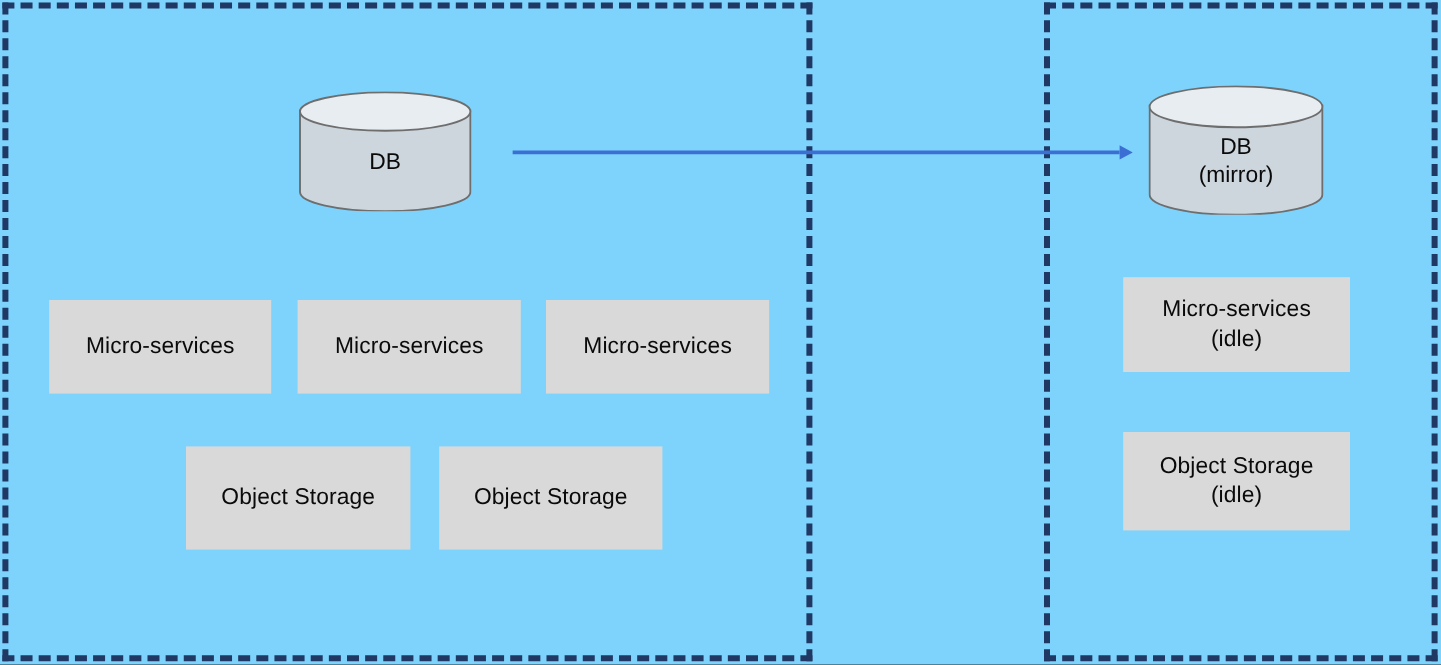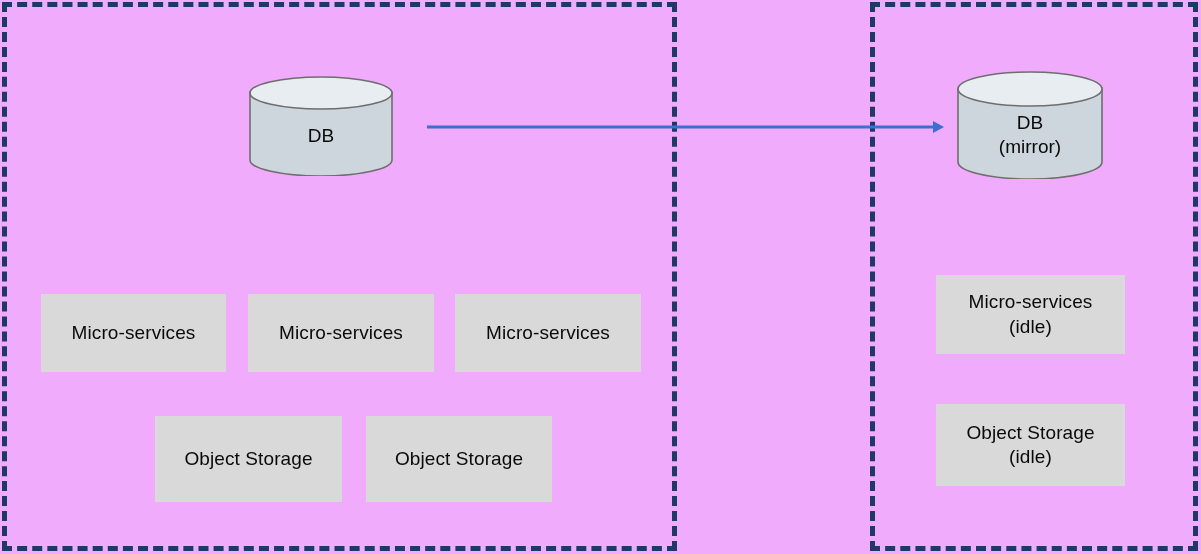--- a/index.html
+++ b/index.html
@@ -31,21 +31,20 @@
     background: #D9D9D9;
     color: #0A0A0A;
     display: flex;
     align-items: center;
     justify-content: center;
     text-align: center;
     font-size: 19px;
     line-height: 1.28;
     white-space: pre-line;
     letter-spacing: 0.1px;
-    margin-top: 44px;
   }
 
   
   .cylinder {
     position: absolute;
   }
   .cylinder svg {
     display: block;
     position: absolute;
     left: 0;
@@ -65,21 +64,21 @@
 
   
   .arrow {
     position: absolute;
   }
   .arrow svg { display: block; }
 </style>
 </head>
 <body>
 
-<div id="canvas" style="width: 1201px; height: 554px; background: #f0abfc; text-decoration: underline;">
+<div id="canvas" style="width: 1201px; height: 554px; background: #7dd3fc; text-decoration: underline;">
 
   <div class="zone" id="zone-primary" style="left: 2px; top: 2px; width: 675px; height: 549px; border-color: rgb(31, 56, 100);"></div>
 
   <div class="zone" id="zone-secondary" style="left: 870px; top: 2px; width: 328px; height: 549px; border-color: rgb(31, 56, 100);"></div>
 
   <div class="cylinder" id="cyl-primary" style="left: 249px; top: 76px; width: 144px; height: 100px;">
       <svg width="144" height="100" viewBox="0 0 144 100">
         <path d="M1,16 L1,84 A71,16 0 0 0 143,84 L143,16 Z" fill="#CDD5DD" stroke="#6E6E6E" stroke-width="1.6"></path>
         <ellipse cx="72" cy="17" rx="71" ry="16" fill="#E8EDF1" stroke="#6E6E6E" stroke-width="1.6"></ellipse>
       </svg>

